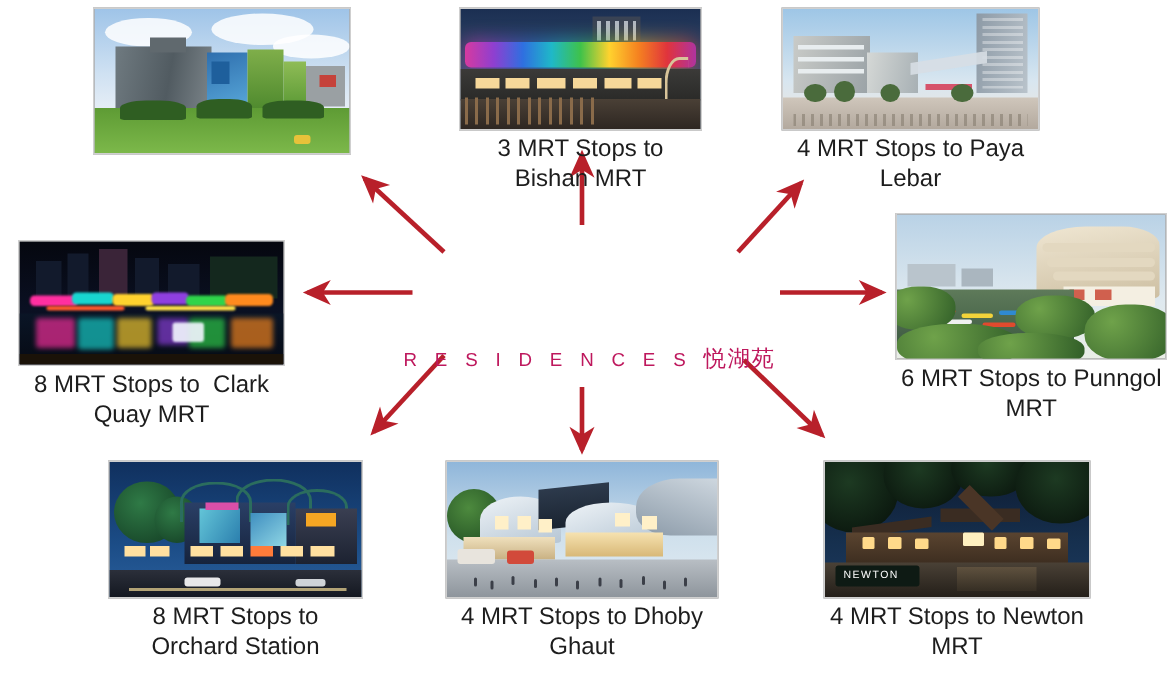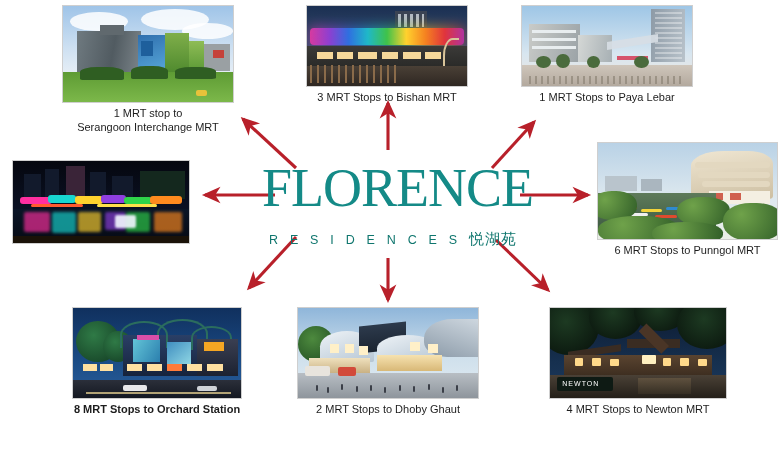--- a/index.html
+++ b/index.html
@@ -15,21 +15,21 @@
   .node{position:absolute;}
   .photo{
     border:1px solid #cfcfcf;
     box-sizing:border-box;
     overflow:hidden;
     position:relative;
     background:#888;
   }
   .cap{
     text-align:center;
-    font-size:11px;
+    font-size:16px;
     color:#1d1d1d;
     line-height:1.28;
     margin-top:3px;
     white-space:pre-wrap;
     font-family:"Liberation Sans", sans-serif;
   }
 
   
   #logo{
     position:absolute;
@@ -46,21 +46,21 @@
     font-family:"Liberation Serif", serif;
     font-size:54px;
     letter-spacing:-1px;
     color:#148a87;
     position:absolute;left:0;right:0;top:12px;
     line-height:1.05;
     font-weight:400;
   }
   .logo-sub{
     position:absolute;left:0;right:0;top:82px;
-    font-size:12.5px;letter-spacing:4.2px;color:#0f766e;
+    font-size:12.5px;letter-spacing:4.2px;color:#be185d;
     font-family:"Liberation Sans", sans-serif;
   }
   .logo-sub .cn{letter-spacing:1px;font-size:15px;}
 
   
   #arrows{position:absolute;left:0;top:0;width:783px;height:452px;pointer-events:none;}
 
   
   .sky{position:absolute;left:0;right:0;top:0;height:100%;}
 
@@ -156,21 +156,20 @@
       <line x1="492" y1="168" x2="534" y2="122"></line>
       <line x1="275" y1="195" x2="205" y2="195"></line>
       <line x1="520" y1="195" x2="588" y2="195"></line>
       <line x1="296" y1="237" x2="249" y2="288"></line>
       <line x1="388" y1="258" x2="388" y2="300"></line>
       <line x1="496" y1="240" x2="548" y2="290"></line>
     </g>
   </svg>
 
   <div id="logo">
-    <div class="logo-main">FLORENCE</div>
     <div class="logo-sub">
       <span>R E S I D E N C E S</span>
       <span class="cn">悦湖苑</span>
     </div>
   </div>
 
   <div class="node" style="left:62px;top:5px;width:172px;">
     <div class="photo p-serangoon" style="width:172px;height:98px;">
       <div class="sky"></div>
       <div class="cloud" style="left:4%;top:6%;width:34%;height:20%;"></div>
@@ -183,21 +182,20 @@
       <div class="green" style="left:60%;top:28%;width:14%;height:42%;"></div>
       <div class="green" style="left:74%;top:36%;width:9%;height:32%;background:linear-gradient(#8fbc56,#5c9a36);"></div>
       <div class="bldg" style="left:83%;top:40%;width:15%;height:28%;background:#9aa0a3;"></div>
       <div style="position:absolute;left:88%;top:46%;width:7%;height:8%;background:#c5423a;"></div>
       <div class="lawn"></div>
       <div class="hedge" style="left:10%;top:64%;width:26%;height:13%;"></div>
       <div class="hedge" style="left:40%;top:63%;width:22%;height:13%;"></div>
       <div class="hedge" style="left:66%;top:64%;width:24%;height:12%;"></div>
       <div style="position:absolute;left:78%;bottom:6%;width:7%;height:7%;background:#e8c23a;border-radius:2px;"></div>
     </div>
-    <div class="cap"><span>1 MRT stop to</span><br><span>Serangoon Interchange MRT</span></div>
   </div>
 
   <div class="node" style="left:306px;top:5px;width:162px;">
     <div class="photo p-bishan" style="width:162px;height:82px;">
       <div class="sky"></div>
       <div class="tower" style="left:55%;top:6%;width:20%;height:26%;"></div>
       <div style="position:absolute;left:57%;top:10%;width:16%;height:16%;background:repeating-linear-gradient(90deg,#cfd6df 0 3px,#3a4354 3px 6px);opacity:.8;"></div>
       <div class="rbglow"></div>
       <div class="rainbow"></div>
       <div class="podium"></div>
@@ -226,21 +224,21 @@
       <div style="position:absolute;left:78%;top:8%;width:16%;height:58%;background:repeating-linear-gradient(0deg,rgba(255,255,255,.35) 0 2px,transparent 2px 5px);"></div>
       <div class="canopy" style="left:50%;top:40%;width:30%;height:10%;"></div>
       <div class="sign" style="left:56%;top:62%;width:18%;height:6%;"></div>
       <div class="plaza"></div>
       <div class="tree" style="left:8%;top:62%;width:9%;height:16%;"></div>
       <div class="tree" style="left:20%;top:60%;width:8%;height:18%;"></div>
       <div class="tree" style="left:38%;top:62%;width:8%;height:16%;"></div>
       <div class="tree" style="left:66%;top:62%;width:9%;height:16%;"></div>
       <div style="position:absolute;left:4%;bottom:3%;width:92%;height:10%;background:repeating-linear-gradient(90deg,#8d8477 0 2px,transparent 2px 6px);opacity:.7;"></div>
     </div>
-    <div class="cap">1 MRT Stops to Paya Lebar</div>
+    <div class="cap">4 MRT Stops to Paya Lebar</div>
   </div>
 
   <div class="node" style="left:12px;top:160px;width:178px;">
     <div class="photo p-clarke" style="width:178px;height:84px;">
       <div class="sky"></div>
       <div class="skyline" style="left:6%;top:16%;width:10%;height:30%;"></div>
       <div class="skyline" style="left:18%;top:10%;width:8%;height:36%;"></div>
       <div class="skyline" style="left:30%;top:6%;width:11%;height:40%;background:#3a2438;"></div>
       <div class="skyline" style="left:44%;top:14%;width:9%;height:32%;"></div>
       <div class="skyline" style="left:56%;top:18%;width:12%;height:28%;"></div>
@@ -256,20 +254,21 @@
       <div class="water"></div>
       <div class="refl" style="left:6%;top:62%;width:15%;height:24%;background:#ff2fa0;"></div>
       <div class="refl" style="left:22%;top:62%;width:14%;height:26%;background:#18d6d0;"></div>
       <div class="refl" style="left:37%;top:62%;width:13%;height:24%;background:#ffd22e;"></div>
       <div class="refl" style="left:52%;top:62%;width:12%;height:22%;background:#8f3fe0;"></div>
       <div class="refl" style="left:64%;top:62%;width:14%;height:24%;background:#2fd44a;"></div>
       <div class="refl" style="left:80%;top:62%;width:16%;height:24%;background:#ff8a1e;"></div>
       <div style="position:absolute;left:58%;top:66%;width:12%;height:16%;background:#f2f6ff;opacity:.9;border-radius:2px;filter:blur(.8px);"></div>
       <div style="position:absolute;left:0;bottom:0;width:100%;height:9%;background:#1a1208;"></div>
     </div>
+    <div class="cap">8 MRT Stops to  Clark Quay MRT</div>
   </div>
 
   <div class="node" style="left:597px;top:142px;width:181px;">
     <div class="photo p-punggol" style="width:181px;height:98px;">
       <div class="sky"></div>
       <div class="bldg" style="left:52%;top:8%;width:46%;height:50%;"></div>
       <div class="deck" style="left:54%;top:20%;width:42%;height:6%;"></div>
       <div class="deck" style="left:56%;top:30%;width:40%;height:6%;"></div>
       <div class="deck" style="left:58%;top:40%;width:38%;height:6%;"></div>
       <div style="position:absolute;left:62%;top:50%;width:34%;height:14%;background:#f4efe2;"></div>
@@ -286,21 +285,21 @@
       <div class="kayak" style="left:46%;top:72%;width:12%;background:#f2d33a;"></div>
       <div class="veg" style="left:-4%;top:50%;width:26%;height:30%;"></div>
       <div class="veg" style="left:44%;top:56%;width:30%;height:30%;"></div>
       <div class="veg" style="left:70%;top:62%;width:34%;height:40%;"></div>
       <div class="veg" style="left:0%;top:76%;width:46%;height:30%;"></div>
       <div class="veg" style="left:30%;top:82%;width:40%;height:24%;"></div>
     </div>
     <div class="cap">6 MRT Stops to Punngol MRT</div>
   </div>
 
-  <div class="node" style="left:72px;top:307px;width:170px;font-weight:bold;">
+  <div class="node" style="left:72px;top:307px;width:170px;">
     <div class="photo p-orchard" style="width:170px;height:92px;">
       <div class="sky"></div>
       <div class="tree" style="left:2%;top:14%;width:26%;height:46%;"></div>
       <div class="tree" style="left:18%;top:26%;width:18%;height:34%;"></div>
       <div class="mall" style="left:30%;top:30%;width:44%;height:46%;"></div>
       <div class="canopy" style="left:28%;top:14%;width:26%;height:28%;"></div>
       <div class="canopy" style="left:50%;top:12%;width:28%;height:30%;"></div>
       <div class="canopy" style="left:70%;top:20%;width:22%;height:24%;"></div>
       <div class="scr" style="left:36%;top:34%;width:16%;height:26%;"></div>
       <div style="position:absolute;left:38%;top:30%;width:13%;height:5%;background:#d94fa8;"></div>
@@ -345,21 +344,21 @@
       <div class="ppl" style="left:24%;bottom:9%;"></div>
       <div class="ppl" style="left:32%;bottom:7%;"></div>
       <div class="ppl" style="left:40%;bottom:8%;"></div>
       <div class="ppl" style="left:48%;bottom:6%;"></div>
       <div class="ppl" style="left:56%;bottom:8%;"></div>
       <div class="ppl" style="left:64%;bottom:7%;"></div>
       <div class="ppl" style="left:72%;bottom:9%;"></div>
       <div class="ppl" style="left:80%;bottom:6%;"></div>
       <div class="ppl" style="left:88%;bottom:8%;"></div>
     </div>
-    <div class="cap">2 MRT Stops to Dhoby Ghaut</div>
+    <div class="cap">4 MRT Stops to Dhoby Ghaut</div>
   </div>
 
   <div class="node" style="left:549px;top:307px;width:178px;">
     <div class="photo p-newton" style="width:178px;height:92px;">
       <div class="sky"></div>
       <div class="tree" style="left:-6%;top:-10%;width:34%;height:62%;"></div>
       <div class="tree" style="left:22%;top:-14%;width:30%;height:48%;"></div>
       <div class="tree" style="left:48%;top:-16%;width:30%;height:42%;"></div>
       <div class="tree" style="left:72%;top:-10%;width:34%;height:56%;"></div>
       <div class="roof" style="left:10%;top:44%;width:30%;height:8%;transform:skewY(-8deg);"></div>

